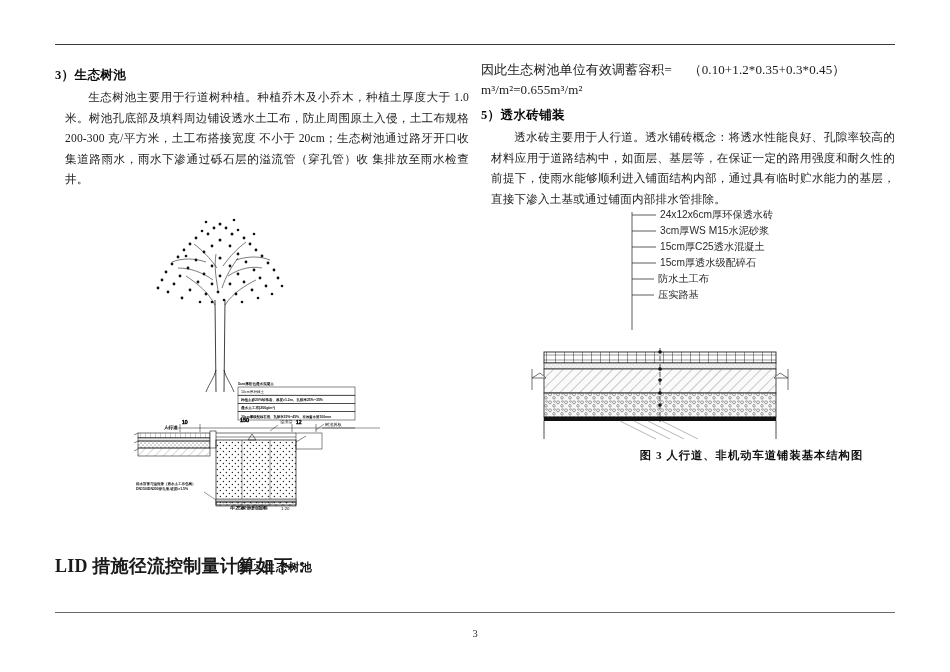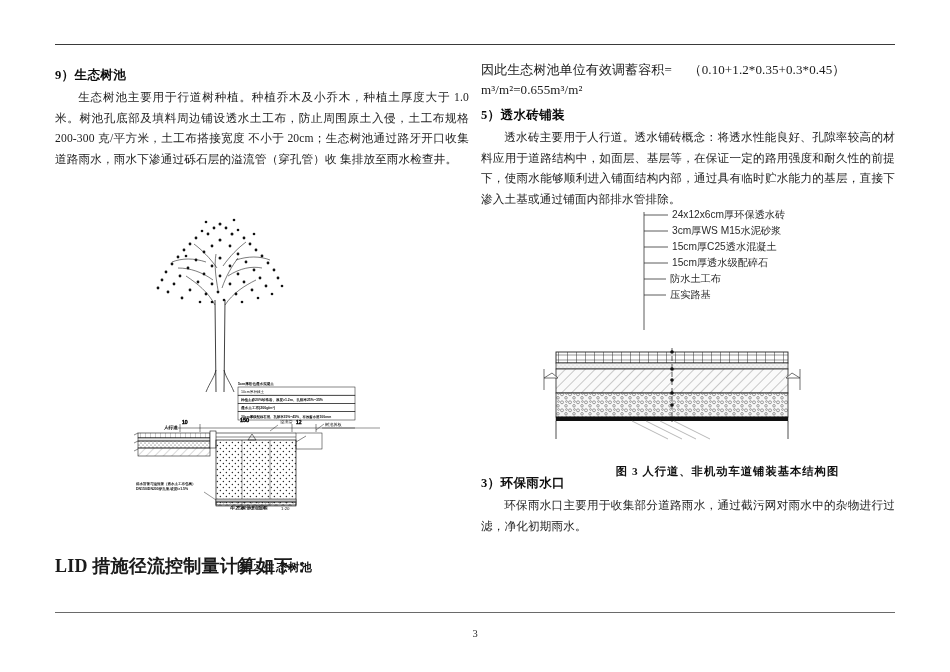--- a/index.html
+++ b/index.html
@@ -20,55 +20,55 @@
 
   .col{position:absolute;top:60px;width:414px;}
   .col-left{left:55px;}
   .col-right{left:481px;}
 
   p.body{
     margin:0 0 1px 0;font-size:11.6px;line-height:20.6px;
     text-align:justify;text-justify:inter-ideograph;
     letter-spacing:.15px;color:#1c1c1c;
   }
-  p.indent{text-indent:2em;}
+  p.indent{text-indent:2em;margin-left:10px;}
   h3.heading{
     margin:5px 0 2px 0;font-size:12.6px;line-height:21px;font-weight:bold;
     color:#0d0d0d;letter-spacing:.3px;
   }
   .formula{font-size:13px;line-height:20px;margin:0;letter-spacing:.1px;}
 
   .fig-caption{
     text-align:center;font-size:11.3px;font-weight:bold;letter-spacing:1px;
     color:#101010;
   }
 
   
   .fig2{position:absolute;left:120px;top:210px;width:310px;height:300px;}
   .fig2 svg{display:block;}
   .cap2{position:absolute;left:120px;top:560px;width:310px;}
 
   
-  .fig3{position:absolute;left:536px;top:200px;width:345px;height:240px;}
+  .fig3{position:absolute;left:524px;top:200px;width:345px;height:240px;}
   .fig3 svg{display:block;}
-  .cap3{position:absolute;left:555px;top:448px;width:345px;margin-top:16px;}
+  .cap3{position:absolute;left:579px;top:448px;width:345px;}
 
   .lid-block{position:absolute;left:55px;top:556px;width:414px;}
   .lid-title{margin:0 0 2px 0;font-size:18px;font-weight:bold;line-height:20px;letter-spacing:.2px;}
 </style>
 </head>
 <body>
 
 <div class="page">
 
   <div class="rule-top"></div>
   <div class="rule-bottom"></div>
 
   <div class="col col-left">
-    <h3 class="heading">9）生态树池</h3>
+    <h3 class="heading">3）生态树池</h3>
     <p class="body indent">生态树池主要用于行道树种植。种植乔木及小乔木，种植土厚度大于 1.0 米。树池孔底部及填料周边铺设透水土工布，防止周围原土入侵，土工布规格 200-300 克/平方米，土工布搭接宽度 不小于 20cm；生态树池通过路牙开口收集道路雨水，雨水下渗通过砾石层的溢流管（穿孔管）收 集排放至雨水检查井。</p>
   </div>
 
   <div class="fig2">
     <svg width="310" height="300" viewBox="0 0 310 300" xmlns="http://www.w3.org/2000/svg">
       <defs>
         <pattern id="soilDots" width="6" height="6" patternUnits="userSpaceOnUse">
           <circle cx="1.4" cy="1.4" r="0.75" fill="#2b2b2b"></circle>
           <circle cx="4.4" cy="4.4" r="0.75" fill="#2b2b2b"></circle>
         </pattern>
@@ -314,19 +314,15 @@
 
         <path d="M8,178 L22,178 L16,173 Z" fill="#fff" stroke="#333" stroke-width="0.7"></path>
         <path d="M264,178 L250,178 L256,173 Z" fill="#fff" stroke="#333" stroke-width="0.7"></path>
         <line x1="8" y1="169" x2="8" y2="190" stroke="#333" stroke-width="0.7"></line>
         <line x1="264" y1="169" x2="264" y2="190" stroke="#333" stroke-width="0.7"></line>
       </g>
     </svg>
   </div>
   <div class="cap3 fig-caption">图 3  人行道、非机动车道铺装基本结构图</div>
 
-  <div class="col col-right" style="top:468px;">
-    <h3 class="heading">3）环保雨水口</h3>
-    <p class="body indent">环保雨水口主要用于收集部分道路雨水，通过截污网对雨水中的杂物进行过滤，净化初期雨水。</p>
-  </div>
 
   <div class="page-num">3</div>
 </div>
 
 </body></html>

